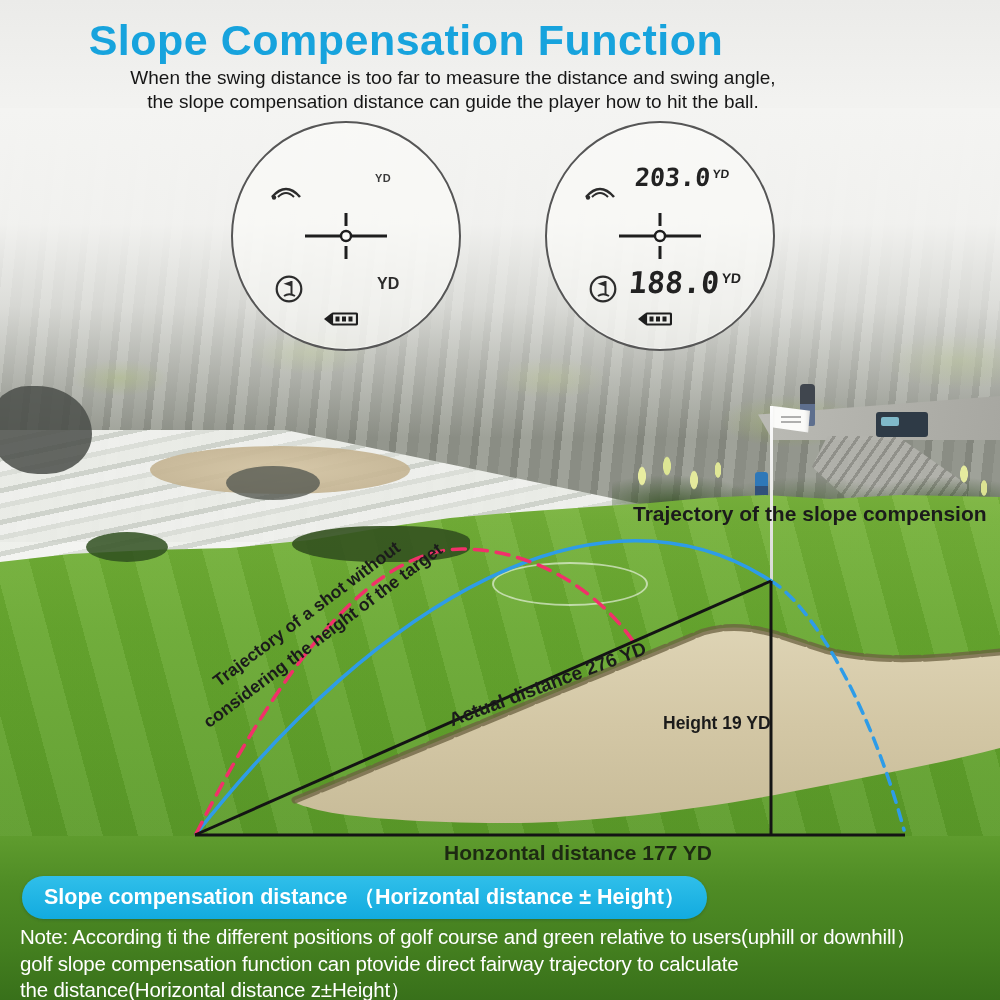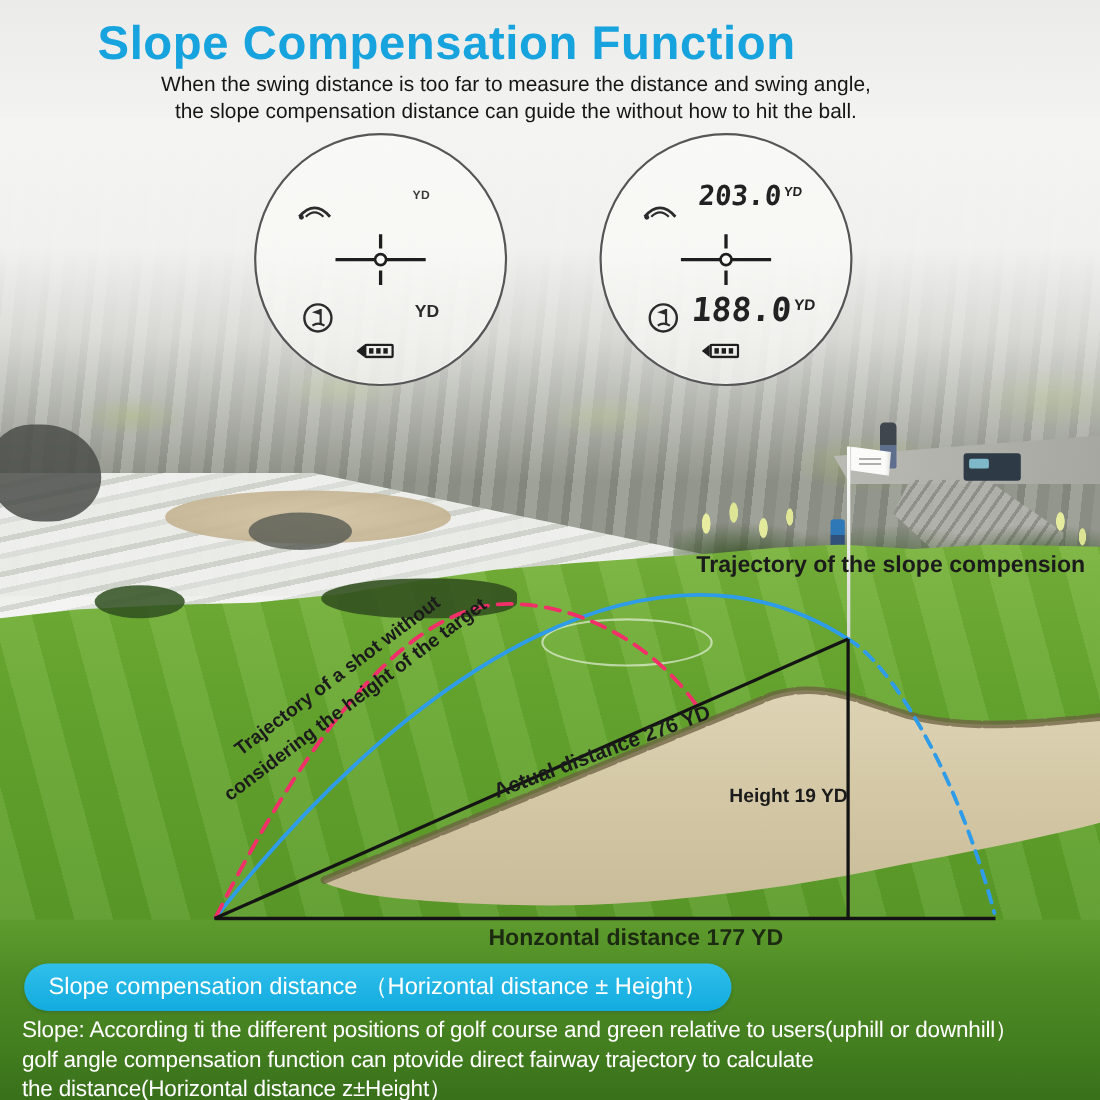--- a/index.html
+++ b/index.html
@@ -5,21 +5,21 @@
   html,body{margin:0;padding:0;background:#fff;}
   .stage{position:relative;width:1000px;height:1000px;overflow:hidden;
     font-family:"Liberation Sans",sans-serif;
     background:linear-gradient(180deg,#ebebe9 0%,#f2f2f0 10%,#f6f6f4 26%);}
   .abs{position:absolute;}
 
   
   .title{top:16px;left:0;width:812px;text-align:center;font-size:43px;font-weight:700;
     color:#17a3dd;letter-spacing:.5px;z-index:10;}
   .subtitle{top:66px;left:0;width:906px;text-align:center;font-size:19px;color:#161616;
-    line-height:1.25;z-index:10;margin-left:16px;}
+    line-height:1.25;z-index:10;}
 
   
   .cliff{left:0;top:110px;width:1000px;height:432px;
     background:
       radial-gradient(70px 26px at 12% 62%,rgba(140,160,80,.55),transparent 70%),
       radial-gradient(90px 32px at 31% 56%,rgba(152,172,92,.45),transparent 70%),
       radial-gradient(80px 30px at 55% 62%,rgba(160,176,96,.4),transparent 70%),
       radial-gradient(100px 38px at 79% 72%,rgba(150,170,85,.5),transparent 70%),
       radial-gradient(110px 42px at 96% 58%,rgba(145,165,80,.42),transparent 70%),
       repeating-linear-gradient(96deg,#93968d 0 12px,#83867d 12px 19px,#9fa299 19px 30px,#8a8d84 30px 41px);}
@@ -96,34 +96,34 @@
   .yd-small{left:142px;top:49px;font-size:11px;font-weight:700;color:#3a3a3a;letter-spacing:.5px;}
   .yd-big{left:144px;top:152px;font-size:16px;font-weight:700;color:#2b2b2b;}
   .lcd{font-family:"DejaVu Sans Mono",monospace;font-weight:700;color:#222;transform:skewX(-5deg);white-space:nowrap;}
   .lcd-top{left:88px;top:40px;font-size:25px;}
   .lcd-bot{left:82px;top:142px;font-size:30px;}
   .lcd .unit{font-size:12px;font-family:"Liberation Sans",sans-serif;font-weight:700;vertical-align:8px;margin-left:2px;}
   .lcd-bot .unit{font-size:14px;vertical-align:10px;}
 
   
   .banner{left:22px;top:876px;height:43px;line-height:43px;padding:0 22px;border-radius:22px;z-index:10;
-    background:linear-gradient(180deg,#30bfea 0%,#12abdf 100%);color:#fff;font-size:21.5px;font-weight:400;
+    background:linear-gradient(180deg,#30bfea 0%,#12abdf 100%);color:#fff;font-size:21.5px;font-weight:700;
     white-space:nowrap;box-shadow:0 1px 3px rgba(0,40,60,.25);}
   .note{left:20px;top:924px;width:960px;z-index:10;color:#fff;font-size:20.5px;line-height:1.3;
     letter-spacing:-.2px;font-weight:400;}
 </style>
 </head>
 <body>
 
 <div class="stage">
 
   <div class="abs title">Slope Compensation Function</div>
   <div class="abs subtitle">
     <div>When the swing distance is too far to measure the distance and swing angle,</div>
-    <div>the slope compensation distance can guide the without how to hit the ball.</div>
+    <div>the slope compensation distance can guide the player how to hit the ball.</div>
   </div>
 
   <div class="abs cliff"></div>
   <div class="abs cliff-fade"></div>
   <div class="abs ocean"></div>
   <div class="abs beach"></div>
   <div class="abs rocks-left"></div>
   <div class="abs rocks-mid"></div>
   <div class="abs path-road"></div>
   <div class="abs stairs"></div>
@@ -222,18 +222,18 @@
       <polygon points="0,7 7,1.5 7,12.5" fill="#1e1e1e"></polygon>
       <rect x="8" y="1.5" width="25" height="11" rx="1" fill="none" stroke="#1e1e1e" stroke-width="2.2"></rect>
       <rect x="11.5" y="4.5" width="4" height="5" fill="#1e1e1e"></rect>
       <rect x="18" y="4.5" width="4" height="5" fill="#1e1e1e"></rect>
       <rect x="24.5" y="4.5" width="4" height="5" fill="#1e1e1e"></rect>
     </svg>
   </div>
 
   <div class="abs banner">Slope compensation distance （Horizontal distance ± Height）</div>
   <div class="abs note">
-    <div>Slope: According ti the different positions of golf course and green relative to users(uphill or downhill）</div>
-    <div>golf angle compensation function can ptovide direct fairway trajectory to calculate</div>
+    <div>Note: According ti the different positions of golf course and green relative to users(uphill or downhill）</div>
+    <div>golf slope compensation function can ptovide direct fairway trajectory to calculate</div>
     <div>the distance(Horizontal distance z±Height）</div>
   </div>
 
 </div>
 
 </body></html>

